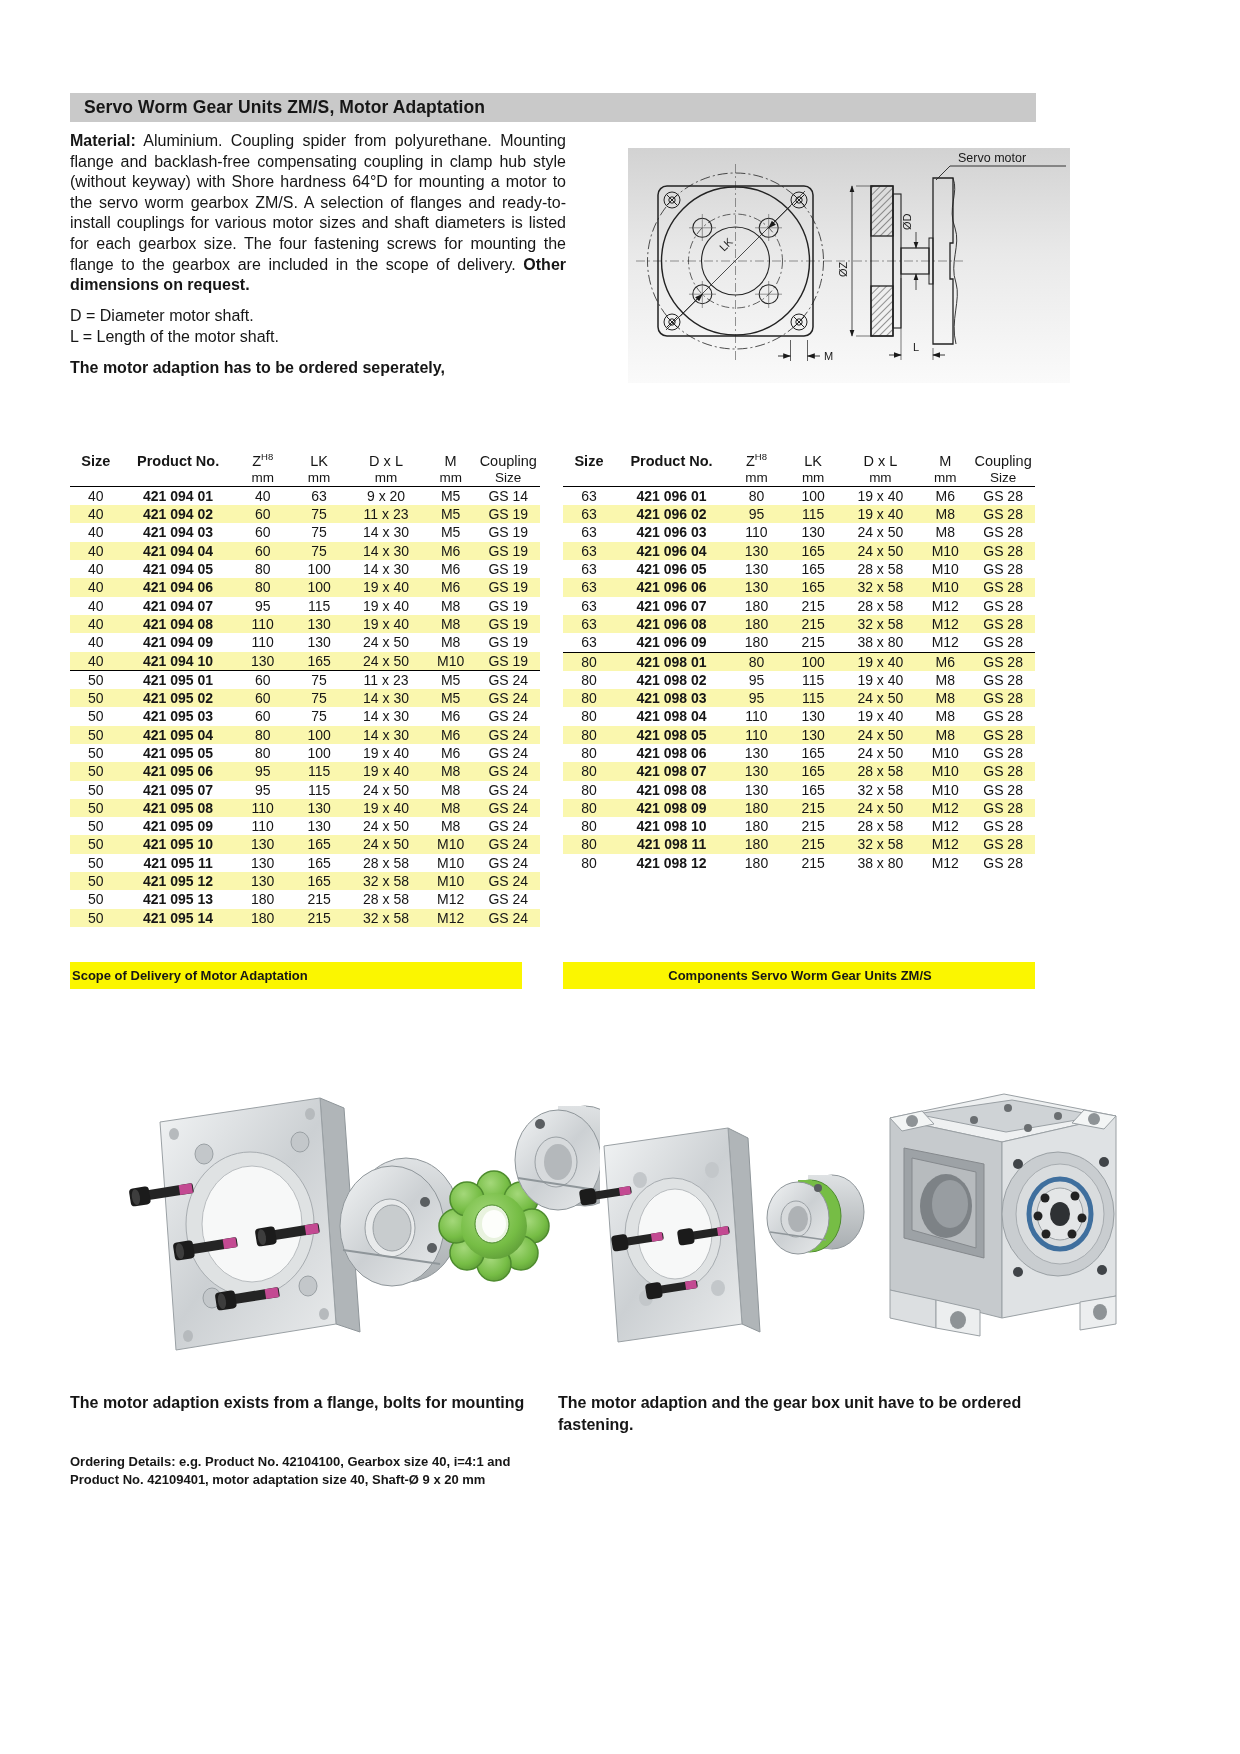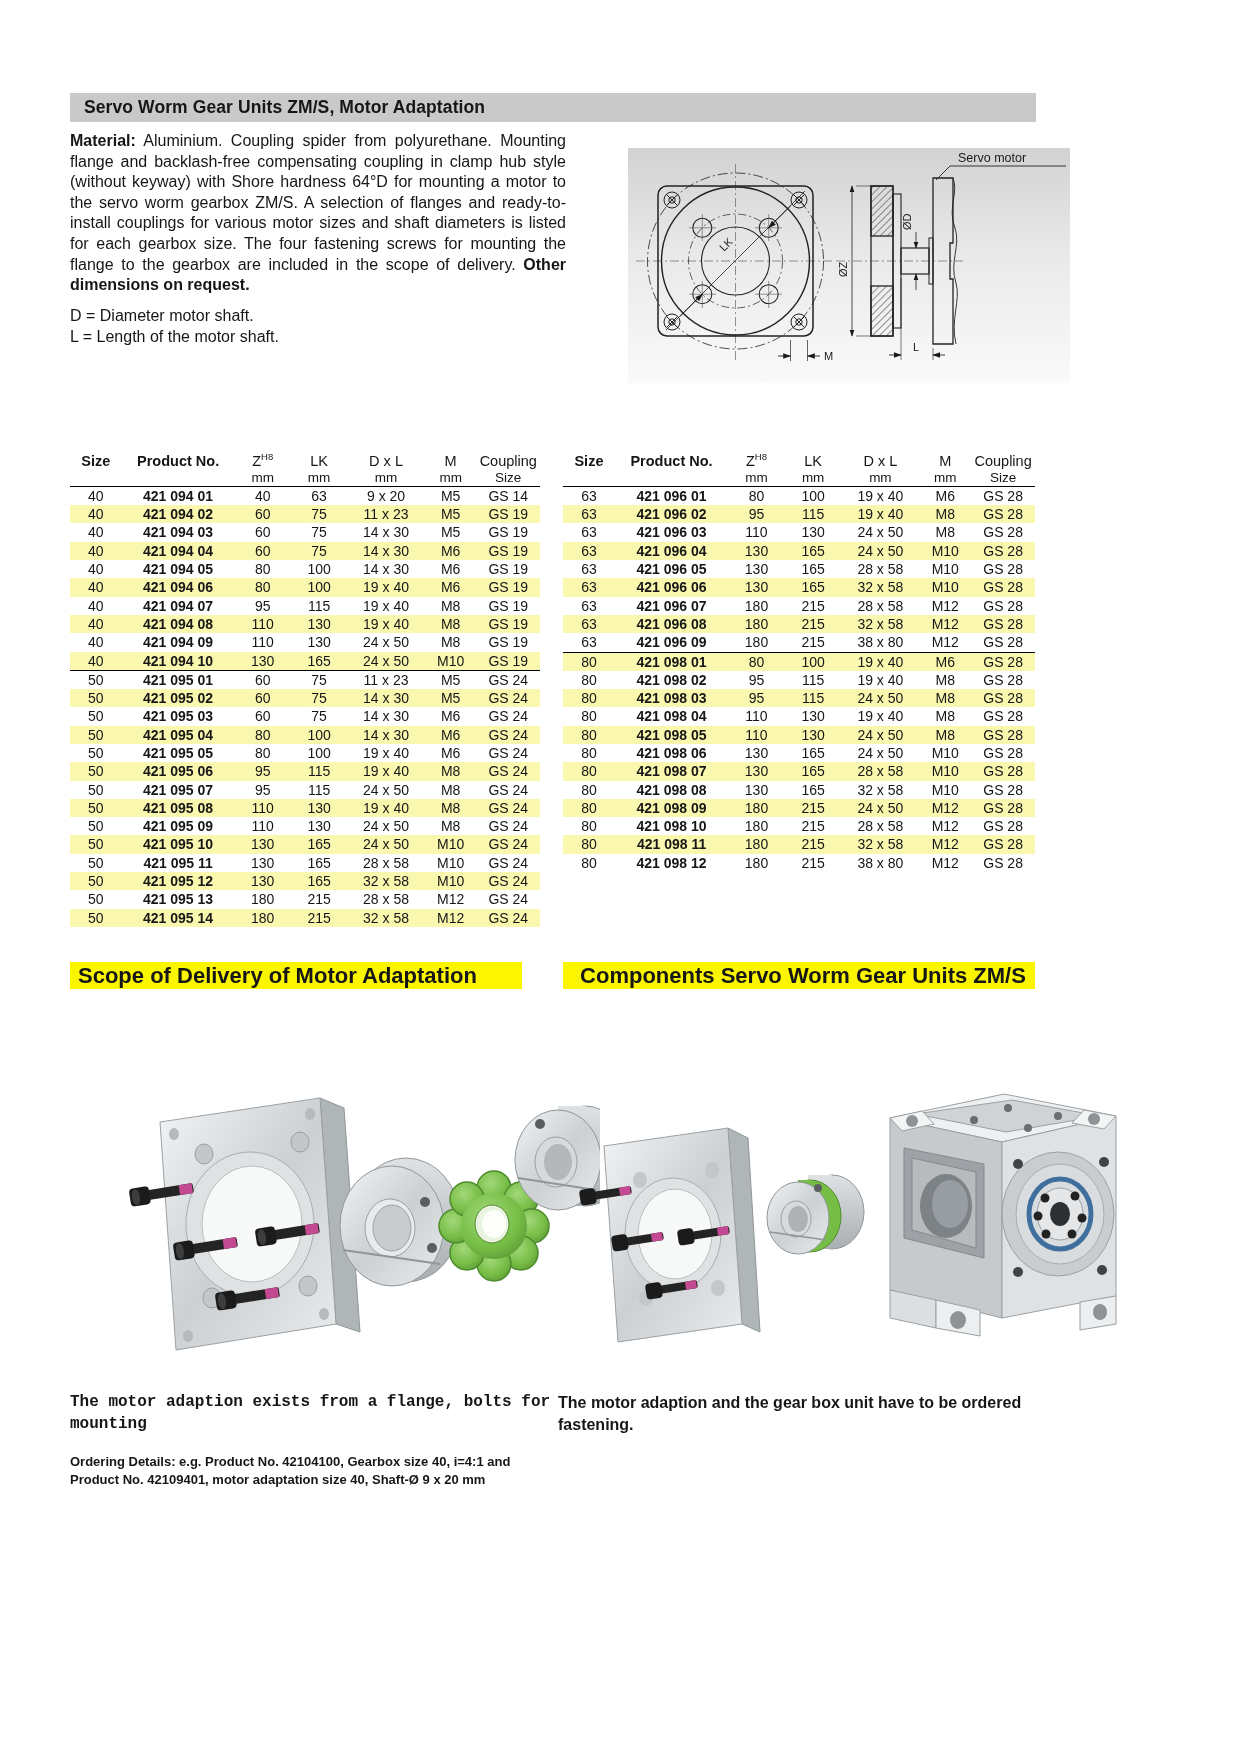--- a/index.html
+++ b/index.html
@@ -36,34 +36,34 @@
   table.spec th .th-u{font-size:13.5px;line-height:16px;}
   table.spec th sup{font-size:9.5px;}
   table.spec td{text-align:center;padding:0;height:18.3px;line-height:18.3px;
                 white-space:nowrap;overflow:hidden;}
   table.spec td.bold{font-weight:bold;}
   table.spec tr.hl{background:var(--row-highlight);}
   table.spec tr.group-break td{border-top:1.4px solid #000;}
 
   
   .section-bar{position:absolute;top:962px;height:27px;background:var(--section-bar-bg);
-               display:flex;align-items:center;font-weight:bold;font-size:22px;
-               padding-left:8px;box-sizing:border-box;}
+               display:flex;align-items:center;font-weight:bold;font-size:13px;
+               padding-left:2px;box-sizing:border-box;}
   .sec-left{left:70px;width:452px;}
   .sec-right{left:563px;width:472px;justify-content:center;}
 
   
   .photo{position:absolute;}
   .photo-left{left:88px;top:1002px;width:512px;height:378px;}
   .photo-right{left:560px;top:1012px;width:570px;height:356px;}
   .photo svg{width:100%;height:100%;display:block;}
 
   
   .caption{position:absolute;font-weight:bold;font-size:16px;line-height:21.5px;}
-  .cap-left{left:70px;top:1392px;width:505px;font-family:Liberation Mono, monospace;}
+  .cap-left{left:70px;top:1392px;width:505px;}
   .cap-right{left:558px;top:1392px;width:520px;}
   .caption span{display:block;}
   .ordering{position:absolute;left:70px;top:1453px;width:505px;font-weight:bold;
             font-size:13px;line-height:17.5px;}
   .ordering span{display:block;}
 
   
   .footer-line{position:absolute;left:30px;top:1672px;width:1180px;border-top:1.6px solid #3a3a3a;}
   .page-number{position:absolute;left:72px;top:1686px;font-size:21px;}
   .logo{position:absolute;left:620px;top:1650px;width:260px;height:100px;transform:translateX(-50%);}
@@ -89,20 +89,21 @@
     <span>Servo Worm Gear Units ZM/S, Motor Adaptation</span>
   </div>
 
   <div class="intro">
     <p><span class="b">Material:</span> <span>Aluminium. Coupling spider from polyurethane. Mounting flange and backlash-free compensating coupling in clamp hub style (without keyway) with Shore hardness 64°D for mounting a motor to the servo worm gearbox ZM/S. A selection of flanges and ready-to-install couplings for various motor sizes and shaft diameters is listed for each gearbox size. The four fastening screws for mounting the flange to the gearbox are included in the scope of delivery.</span> <span class="b">Other dimensions on request.</span></p>
     <div class="defs">
       <div>D = Diameter motor shaft.</div>
       <div>L = Length of the motor shaft.</div>
     </div>
     <div class="order-note">
+      <div>The motor adaption has to be ordered seperately,</div>
     </div>
   </div>
 
   <div class="drawing">
     <svg viewBox="0 0 442 235">
       <defs>
         <marker id="arr" viewBox="0 0 10 10" refX="9" refY="5" markerWidth="9" markerHeight="9" orient="auto-start-reverse">
           <path d="M0,1.5 L10,5 L0,8.5 z" fill="#1a1a1a"></path>
         </marker>
         <pattern id="hatch" width="5" height="5" patternUnits="userSpaceOnUse" patternTransform="rotate(45)">

